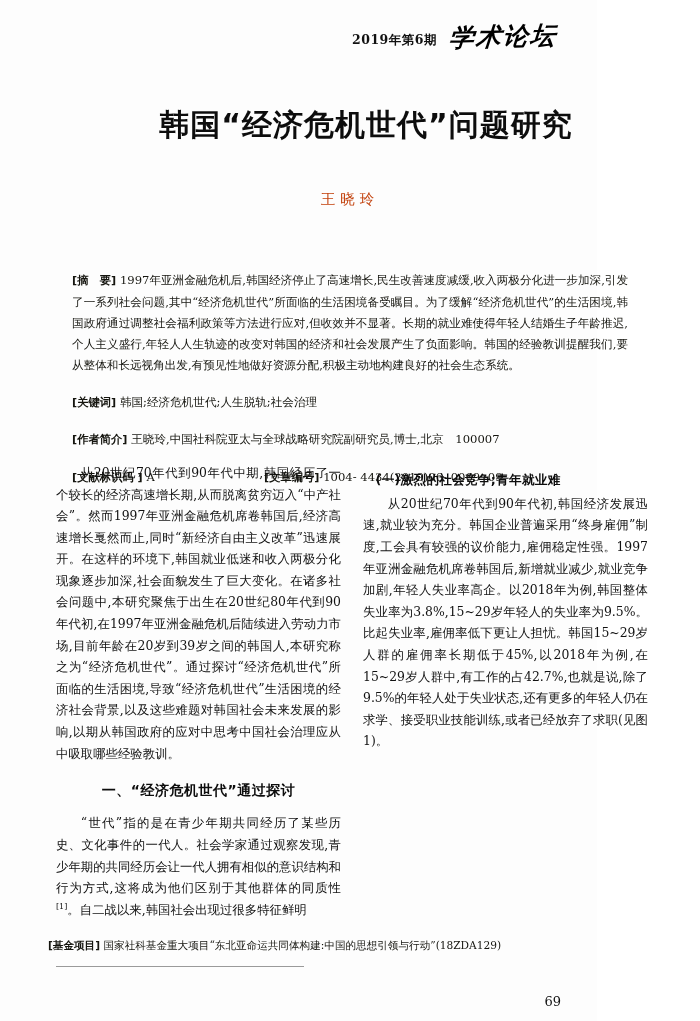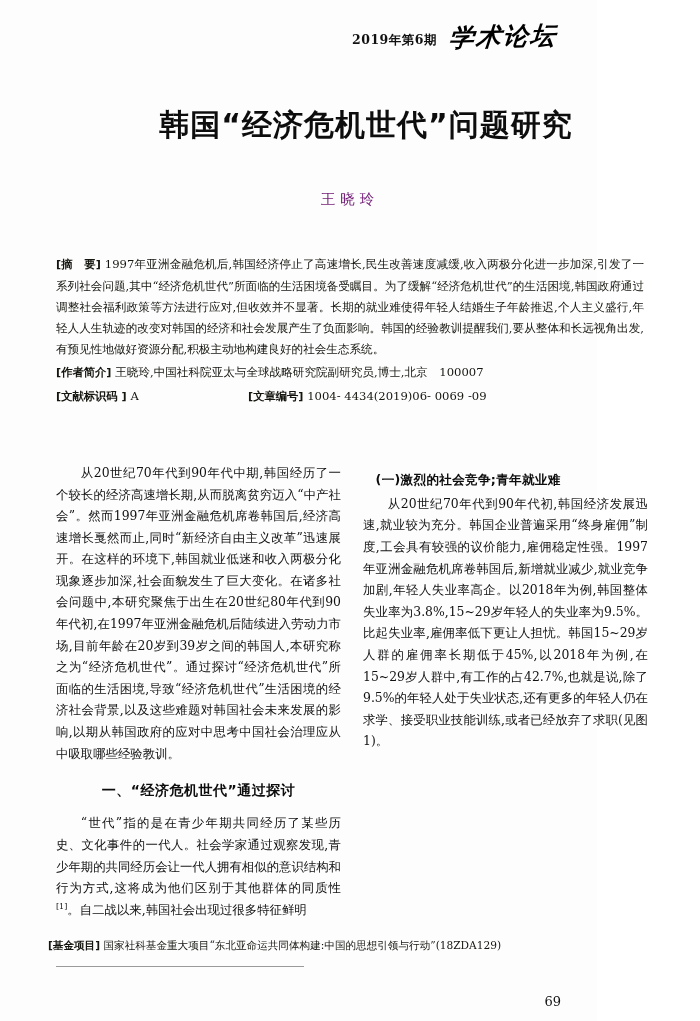--- a/index.html
+++ b/index.html
@@ -68,37 +68,37 @@
   }
   .author {
     position: absolute;
     top: 190px;
     left: 0;
     width: 700px;
     text-align: center;
     font-family: "DejaVu Serif", serif;
     font-size: 14.5px;
     letter-spacing: 5px;
-    color: #701a75;
+    color: #c2410c;
   }
 
   
   .meta-block {
     position: absolute;
     top: 254px;
     left: 56px;
     width: 588px;
     font-family: "DejaVu Serif", serif;
     font-size: 11.6px;
     line-height: 1.82;
     color: #15150f;
     text-align: justify;
     text-justify: inter-ideograph;
   }
-  .meta-block p { margin: 0; }
+  .meta-block p { margin: 16px; }
   .meta-abstract { text-indent: 0; }
   .meta-label {
     font-family: "DejaVu Sans", sans-serif;
     font-weight: 700;
     font-size: 11.3px;
   }
   .meta-row { margin-top: 2px !important; }
   .meta-codes {
     margin-top: 3px !important;
     display: flex;
@@ -199,20 +199,24 @@
     <span class="journal-logo">学术论坛</span>
   </div>
 
   <div class="title">韩国“经济危机世代”问题研究</div>
   <div class="author">王晓玲</div>
 
   <div class="meta-block">
     <p class="meta-abstract">
       <span class="meta-label">[摘　要]</span>
       <span>1997年亚洲金融危机后,韩国经济停止了高速增长,民生改善速度减缓,收入两极分化进一步加深,引发了一系列社会问题,其中“经济危机世代”所面临的生活困境备受瞩目。为了缓解“经济危机世代”的生活困境,韩国政府通过调整社会福利政策等方法进行应对,但收效并不显著。长期的就业难使得年轻人结婚生子年龄推迟,个人主义盛行,年轻人人生轨迹的改变对韩国的经济和社会发展产生了负面影响。韩国的经验教训提醒我们,要从整体和长远视角出发,有预见性地做好资源分配,积极主动地构建良好的社会生态系统。</span>
+    </p>
+    <p class="meta-row">
+      <span class="meta-label">[关键词]</span>
+      <span>韩国;经济危机世代;人生脱轨;社会治理</span>
     </p>
     <p class="meta-row">
       <span class="meta-label">[作者简介]</span>
       <span>王晓玲,中国社科院亚太与全球战略研究院副研究员,博士,北京　100007</span>
     </p>
     <p class="meta-codes">
       <span class="code-cell code-b">
         <span class="meta-label">[文献标识码 ]</span>
         <span>A</span>
       </span>

